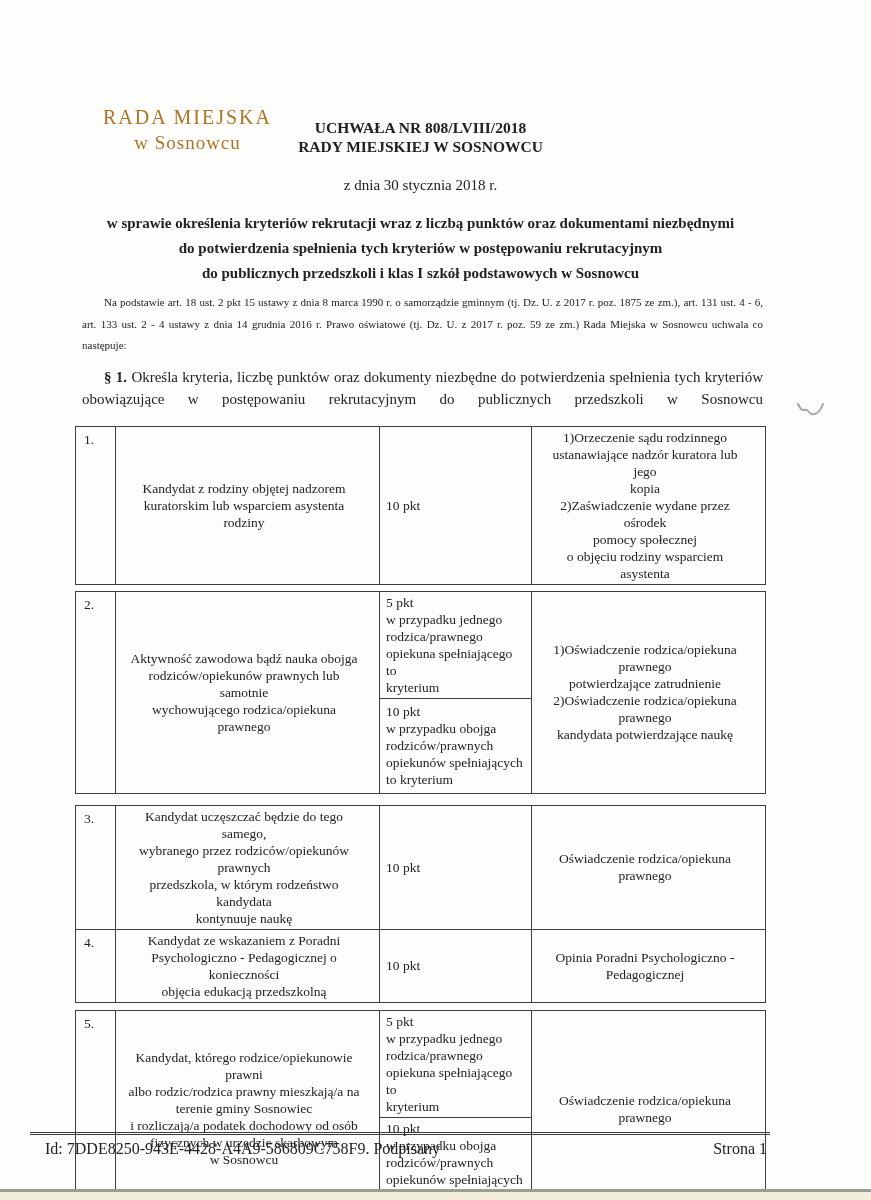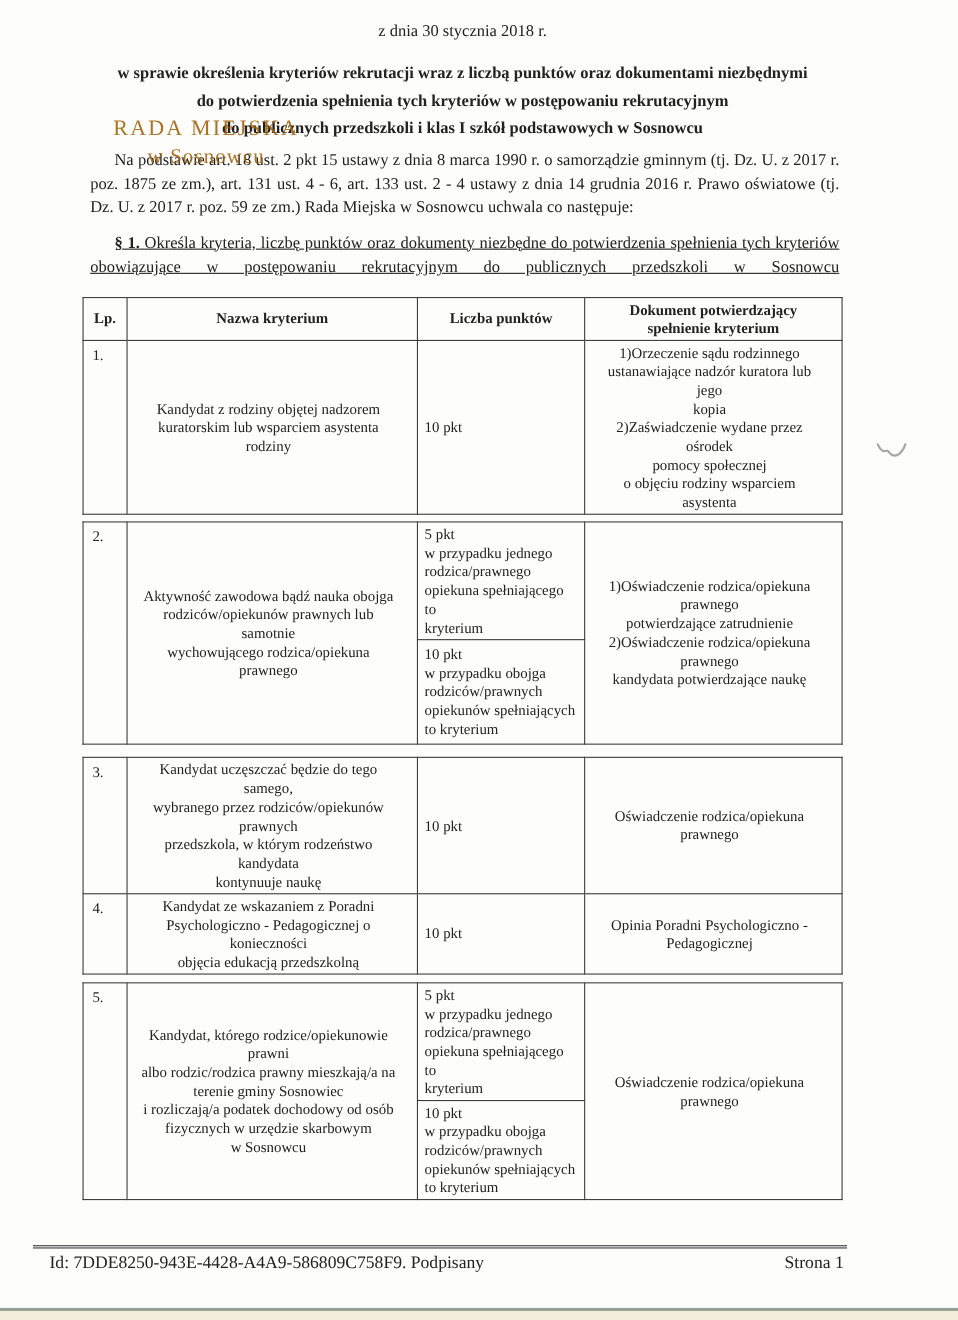--- a/index.html
+++ b/index.html
@@ -28,31 +28,30 @@
 
   
   .heading { text-align: center; }
   .title { margin: 118px 90px 0 60px; font-weight: bold; font-size: 15.5px; line-height: 19px; }
   .date  { margin: 21px 90px 0 60px; font-size: 15px; }
   .subject { margin: 17px 90px 0 60px; font-weight: bold; font-size: 15px; line-height: 25px; }
 
   
   .legal {
     margin: 6px 108px 0 82px;
-    font-size: 15px; line-height: 21.5px;
+    font-size: 11px; line-height: 21.5px;
     text-align: justify;
     text-indent: 22px;
   }
   .sec1 {
     margin: 9px 108px 0 82px;
     font-size: 15px; line-height: 22.5px;
     text-align: justify;
     text-align-last: justify;
     text-indent: 22px;
-    text-decoration: underline;
   }
   .sec1 b { font-weight: bold; }
 
   
   table.tbl {
     border-collapse: collapse;
     table-layout: fixed;
     width: 690px;
     margin-left: 75px;
     font-size: 13.5px; line-height: 17px;
@@ -102,45 +101,42 @@
 <body>
 
 <div class="page">
 
   <div class="stamp">
     <div class="stamp-l1">RADA MIEJSKA</div>
     <div class="stamp-l2">w Sosnowcu</div>
   </div>
 
   <div class="heading">
+    <div class="title">
+      <div>UCHWAŁA NR 808/LVIII/2018</div>
+      <div>RADY MIEJSKIEJ W SOSNOWCU</div>
+    </div>
     <div class="date">z dnia 30 stycznia 2018 r.</div>
     <div class="subject ml">w sprawie określenia kryteriów rekrutacji wraz z liczbą punktów oraz dokumentami niezbędnymi
 do potwierdzenia spełnienia tych kryteriów w postępowaniu rekrutacyjnym
 do publicznych przedszkoli i klas I szkół podstawowych w Sosnowcu</div>
   </div>
 
   <p class="legal">Na podstawie art. 18 ust. 2 pkt 15 ustawy z dnia 8 marca 1990 r. o samorządzie gminnym (tj. Dz. U. z 2017 r. poz. 1875 ze zm.), art. 131 ust. 4 - 6, art. 133 ust. 2 - 4 ustawy z dnia 14 grudnia 2016 r. Prawo oświatowe (tj. Dz. U. z 2017 r. poz. 59 ze zm.) Rada Miejska w Sosnowcu uchwala co następuje:</p>
 
   <p class="sec1"><b>§ 1.</b> <span>Określa kryteria, liczbę punktów oraz dokumenty niezbędne do potwierdzenia spełnienia tych kryteriów obowiązujące w postępowaniu rekrutacyjnym do publicznych przedszkoli w Sosnowcu</span></p>
 
   <table class="tbl tbl-a">
     <colgroup>
         <col class="c-lp">
         <col class="c-cr">
         <col class="c-pt">
         <col class="c-doc">
       </colgroup>
     <tbody>
-        <tr class="h34">
-      <th>Lp.</th>
-      <th>Nazwa kryterium</th>
-      <th>Liczba punktów</th>
-      <th class="ml">Dokument potwierdzający
-spełnienie kryterium</th>
-    </tr>
     <tr class="h86">
       <td class="lp">1.</td>
       <td class="v-mid ml pad">Kandydat z rodziny objętej nadzorem
 kuratorskim lub wsparciem asystenta rodziny</td>
       <td class="v-mid ctr">10 pkt</td>
       <td class="v-top ml pad">1)Orzeczenie sądu rodzinnego
 ustanawiające nadzór kuratora lub jego
 kopia
 2)Zaświadczenie wydane przez ośrodek
 pomocy społecznej

